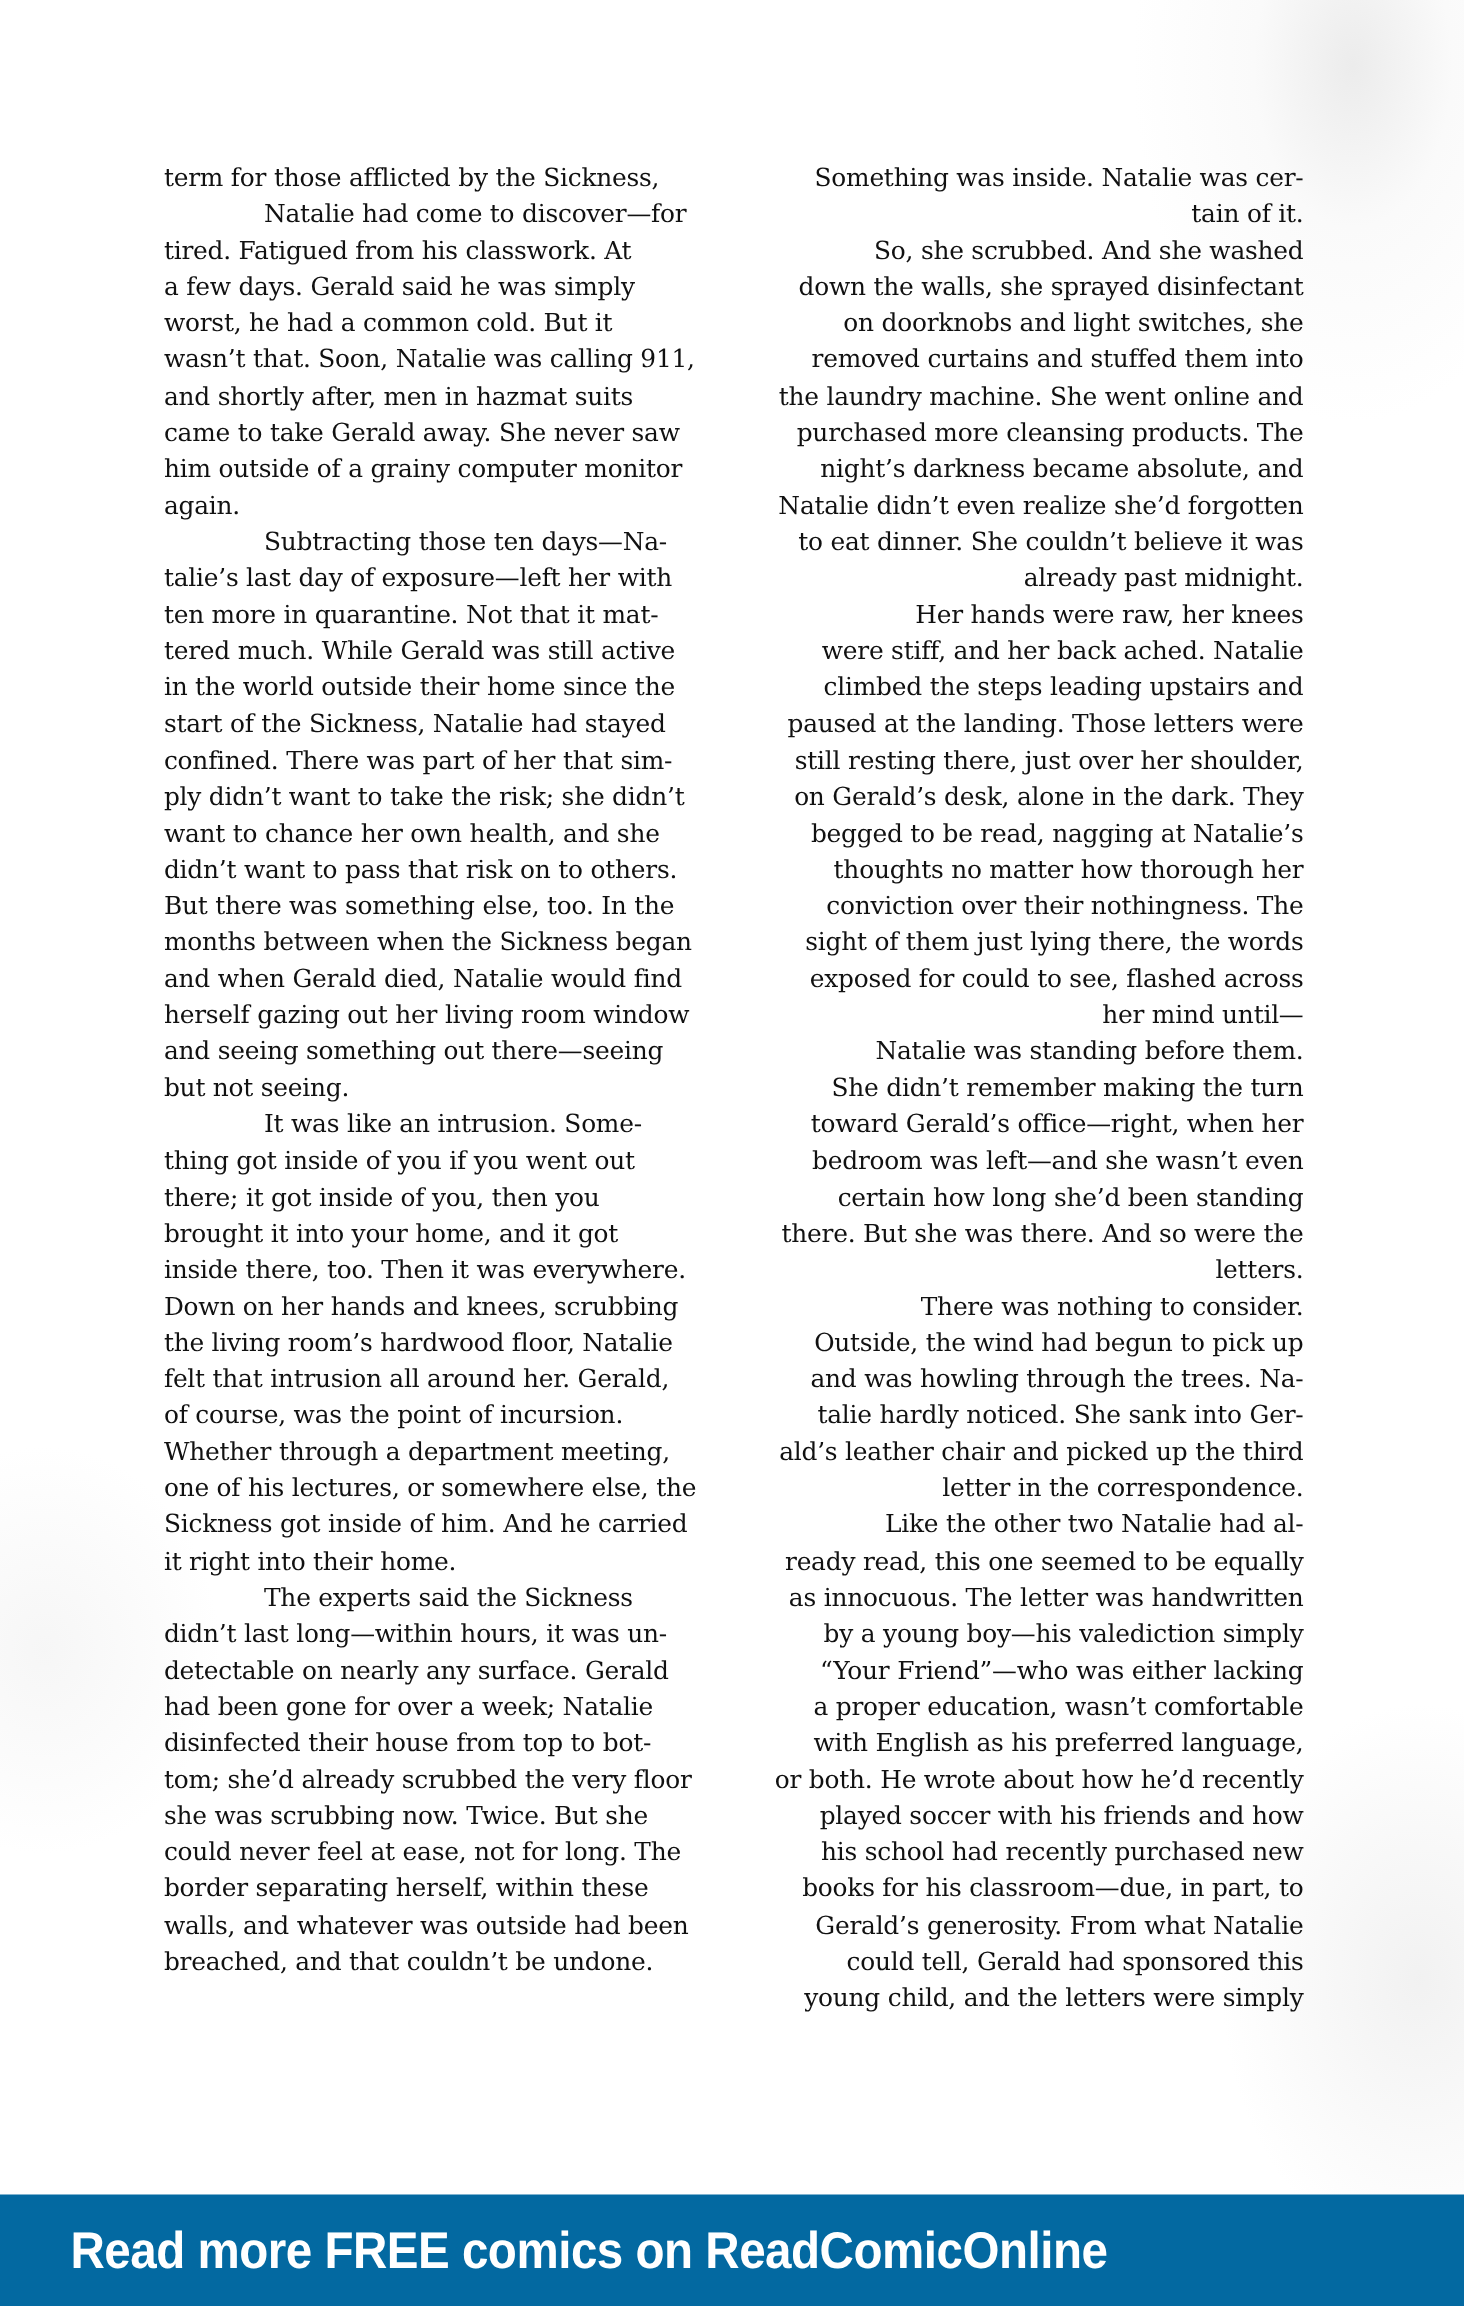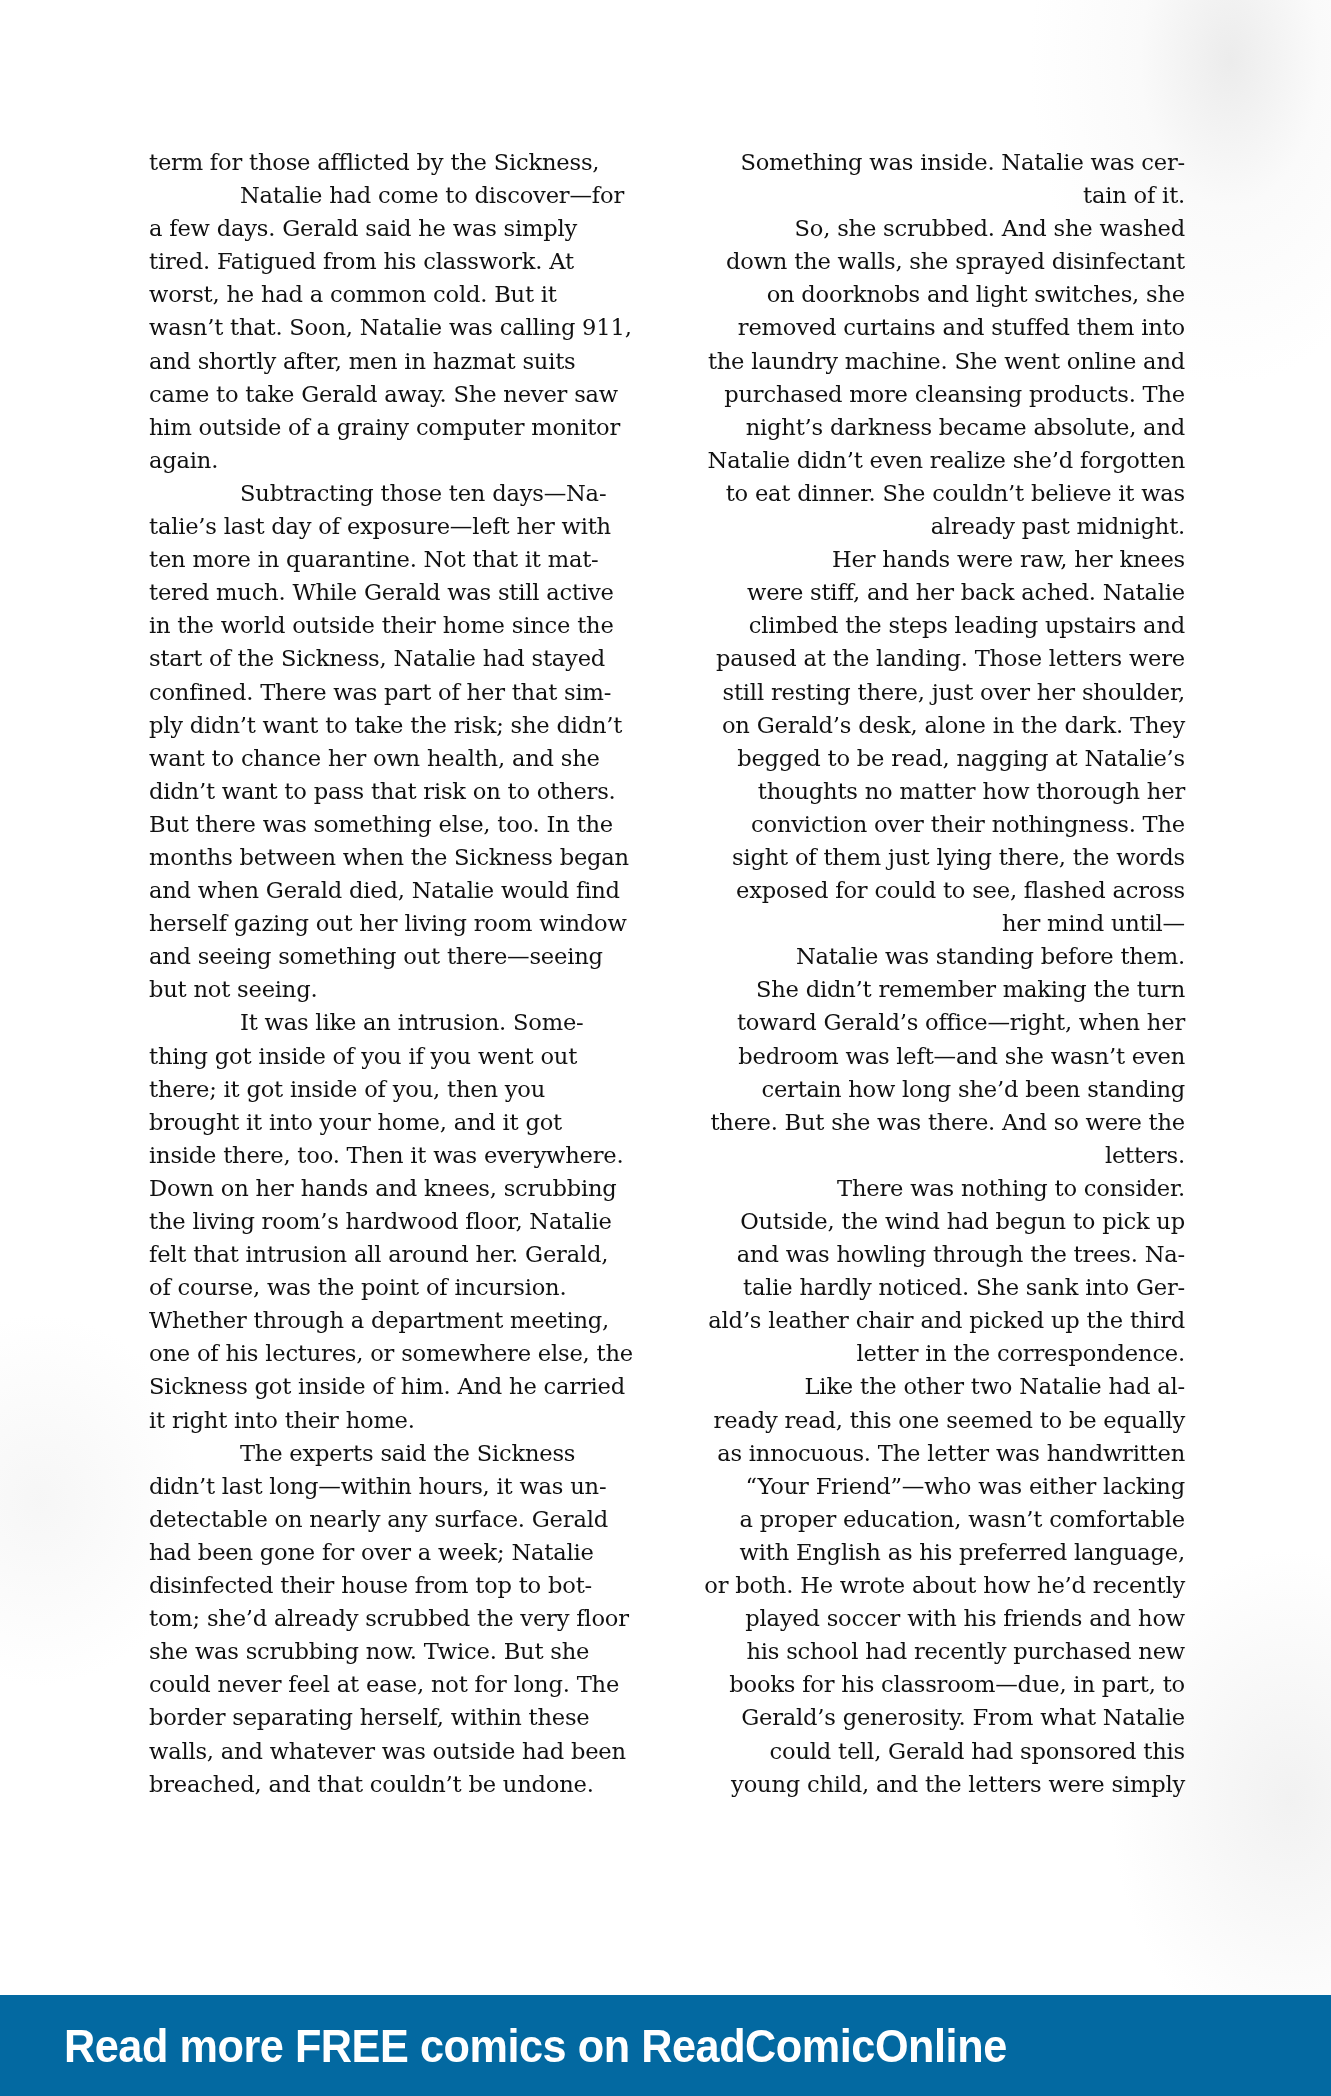--- a/index.html
+++ b/index.html
@@ -60,22 +60,22 @@
     transform-origin: left center;
   }
 </style>
 </head>
 <body>
 
 <div class="page">
   <div class="column col-left" id="col-left">
       <span class="line">term for those afflicted by the Sickness,</span>
       <span class="line indent">Natalie had come to discover—for</span>
+      <span class="line">tired. Fatigued from his classwork. At</span>
       <span class="line">a few days. Gerald said he was simply</span>
-      <span class="line">tired. Fatigued from his classwork. At</span>
       <span class="line">worst, he had a common cold. But it</span>
       <span class="line">wasn’t that. Soon, Natalie was calling 911,</span>
       <span class="line">and shortly after, men in hazmat suits</span>
       <span class="line">came to take Gerald away. She never saw</span>
       <span class="line">him outside of a grainy computer monitor</span>
       <span class="line">again.</span>
       <span class="line indent">Subtracting those ten days—Na-</span>
       <span class="line">talie’s last day of exposure—left her with</span>
       <span class="line">ten more in quarantine. Not that it mat-</span>
       <span class="line">tered much. While Gerald was still active</span>
@@ -150,20 +150,21 @@
       <span class="line">letters.</span>
       <span class="line indent">There was nothing to consider.</span>
       <span class="line">Outside, the wind had begun to pick up</span>
       <span class="line">and was howling through the trees. Na-</span>
       <span class="line">talie hardly noticed. She sank into Ger-</span>
       <span class="line">ald’s leather chair and picked up the third</span>
       <span class="line">letter in the correspondence.</span>
       <span class="line indent">Like the other two Natalie had al-</span>
       <span class="line">ready read, this one seemed to be equally</span>
       <span class="line">as innocuous. The letter was handwritten</span>
+      <span class="line">by a young boy—his valediction simply</span>
       <span class="line">“Your Friend”—who was either lacking</span>
       <span class="line">a proper education, wasn’t comfortable</span>
       <span class="line">with English as his preferred language,</span>
       <span class="line">or both. He wrote about how he’d recently</span>
       <span class="line">played soccer with his friends and how</span>
       <span class="line">his school had recently purchased new</span>
       <span class="line">books for his classroom—due, in part, to</span>
       <span class="line">Gerald’s generosity. From what Natalie</span>
       <span class="line">could tell, Gerald had sponsored this</span>
       <span class="line">young child, and the letters were simply</span>

